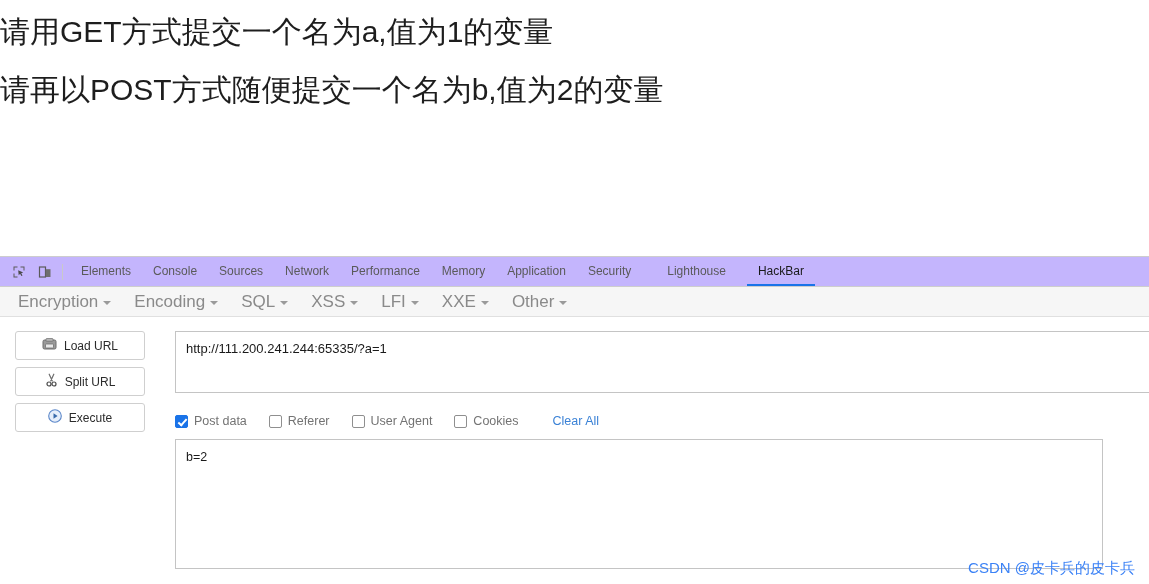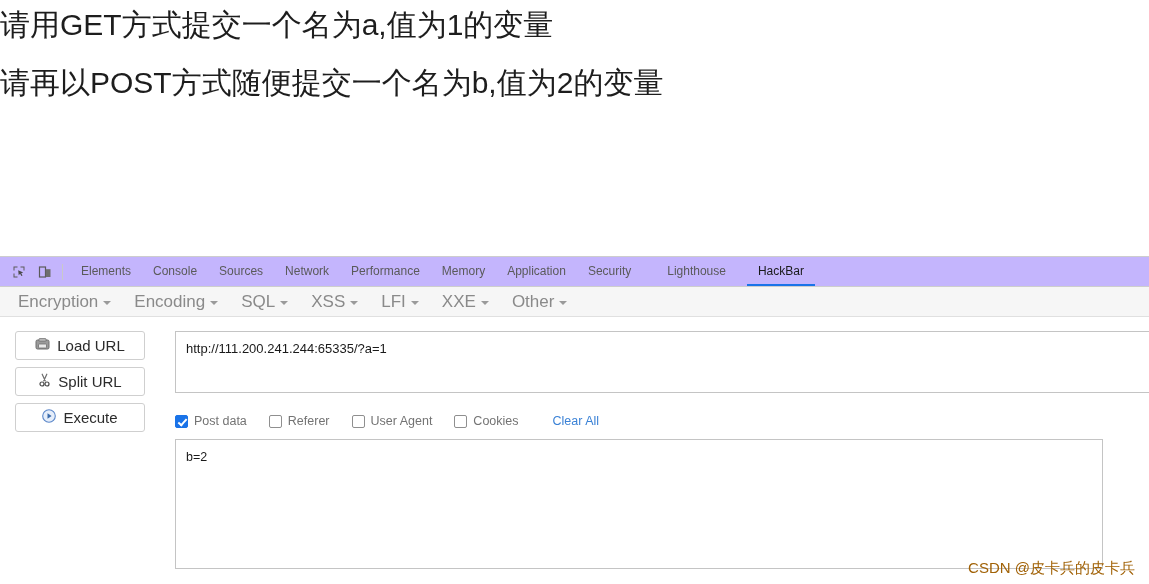--- a/index.html
+++ b/index.html
@@ -7,21 +7,21 @@
     margin: 0; padding: 0;
     width: 1149px; height: 584px;
     background: #ffffff;
     font-family: "Liberation Sans", sans-serif;
     overflow: hidden;
   }
 
   
   #page-content {
     position: absolute;
-    left: 0; top: 1px;
+    left: 0; top: 8px;
     width: 1149px; height: 256px;
     background: #ffffff;
   }
   .page-line {
     font-size: 30px;
     line-height: 44px;
     color: #1d1d1d;
     white-space: nowrap;
     letter-spacing: 0px;
   }
@@ -117,21 +117,21 @@
   .hb-btn {
     width: 130px;
     height: 29px;
     border: 1px solid #cfcfcf;
     border-radius: 3px;
     background: #ffffff;
     display: flex;
     align-items: center;
     justify-content: center;
     gap: 7px;
-    font-size: 15px;
+    font-size: 12px;
     color: #2b2b2b;
     margin-bottom: 7px;
   }
 
   
   #url-textarea {
     position: absolute;
     left: 175px; top: 14px;
     width: 985px;
     height: 62px;
@@ -208,21 +208,21 @@
     white-space: pre-wrap;
     word-break: break-all;
   }
 
   
   #watermark {
     position: absolute;
     right: 14px;
     bottom: 6px;
     font-size: 15px;
-    color: #a16207;
+    color: #3b82f6;
     white-space: nowrap;
     pointer-events: none;
   }
 </style>
 </head>
 <body>
 
 <div id="page-content">
   <div id="page-line-1" class="page-line">请用GET方式提交一个名为a,值为1的变量</div>
   <div id="page-line-2" class="page-line">请再以POST方式随便提交一个名为b,值为2的变量</div>

